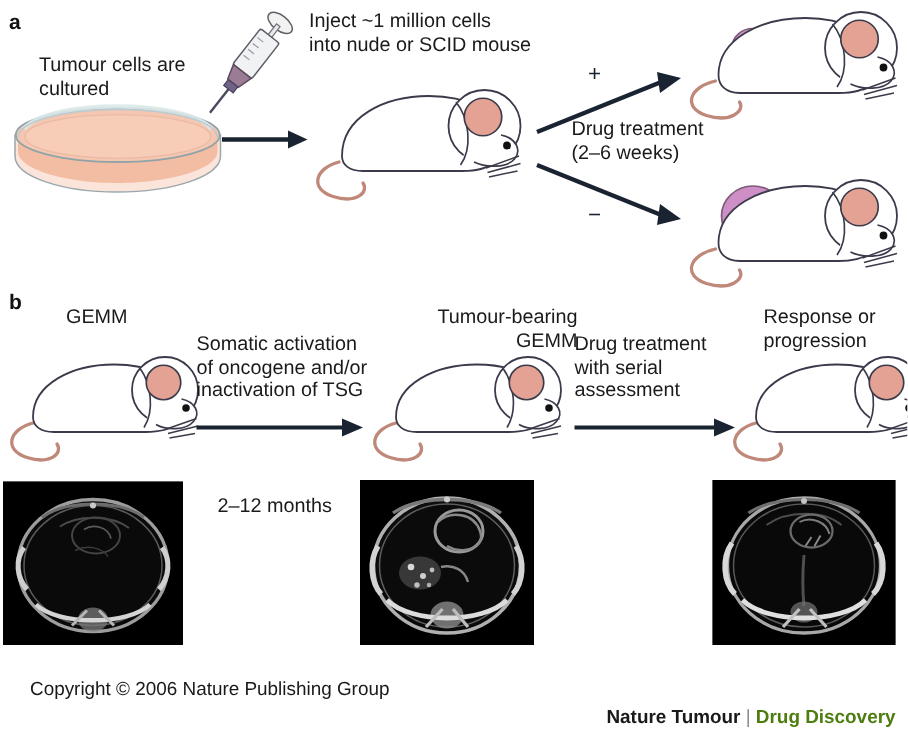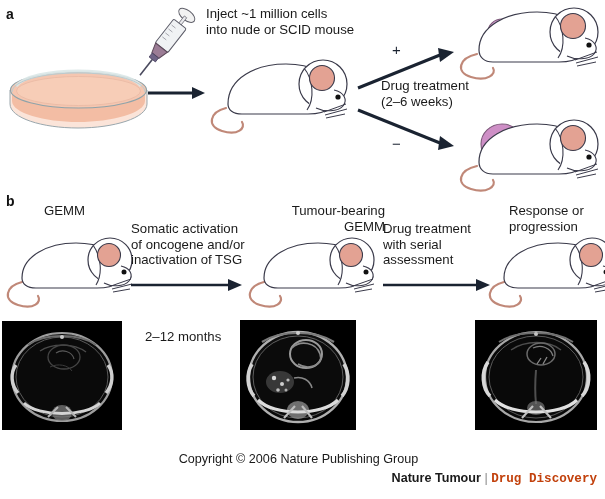--- a/index.html
+++ b/index.html
@@ -38,38 +38,41 @@
   }
   .mri {
     background: #000000;
     overflow: hidden;
   }
   .mri svg { display: block; }
   svg { display: block; overflow: visible; }
   .footer-line1 {
     font-size: 12.6px;
     color: #1a1a1a;
-    text-align: center;
+    text-align: left;
     white-space: nowrap;
+    padding-left: 20px;
   }
   .footer-line2 {
     font-size: 12.6px;
     font-weight: bold;
     text-align: right;
     white-space: nowrap;
   }
   .footer-sep { color: #8a8a8a; font-weight: normal; }
 </style>
 </head>
 <body>
 
 <div id="figure">
 
   <div class="abs panel-label" style="left:6px; top:6px;">a</div>
 
+  <div class="abs caption" style="left:26px; top:35px; width:140px;">Tumour cells are
+cultured</div>
 
   <div class="abs caption" style="left:206px; top:6px; width:210px;">Inject ~1 million cells
 into nude or SCID mouse</div>
 
   <div class="abs" style="left:6px; top:68px;">
     <svg width="145" height="62" viewBox="0 0 145 62">
 
       <path d="M4 22 L4 36 C4 50 36 60 72 60 C108 60 141 50 141 36 L141 22 Z" fill="#fbe4d9" stroke="#9aa7ad" stroke-width="1"></path>
 
       <path d="M6 24 L6 33 C6 45 38 54 72 54 C106 54 139 45 139 33 L139 24 Z" fill="#f3bda4" stroke="none"></path>
@@ -358,16 +361,16 @@
       <path d="M20 80 C36 96 86 96 102 80" fill="none" stroke="#e0e0e0" stroke-width="3.2"></path>
       <path d="M47 98 L58 86 M76 98 L65 86" stroke="#c0c0c0" stroke-width="2.2"></path>
       <circle cx="61" cy="14" r="2" fill="#c4c4c4"></circle>
     </svg>
   </div>
 
   <div class="abs footer-line1" style="left:0; right:8px; top:452px;">Copyright © 2006 Nature Publishing Group</div>
   <div class="abs footer-line2" style="left:0; right:8px; top:471px;">
     <span>Nature Tumour</span>
     <span class="footer-sep">|</span>
-    <span style="color:#c2410c;font-family:Liberation Mono, monospace;">Drug Discovery</span>
+    <span style="color:#4d7c0f;">Drug Discovery</span>
   </div>
 
 </div>
 
 </body></html>

